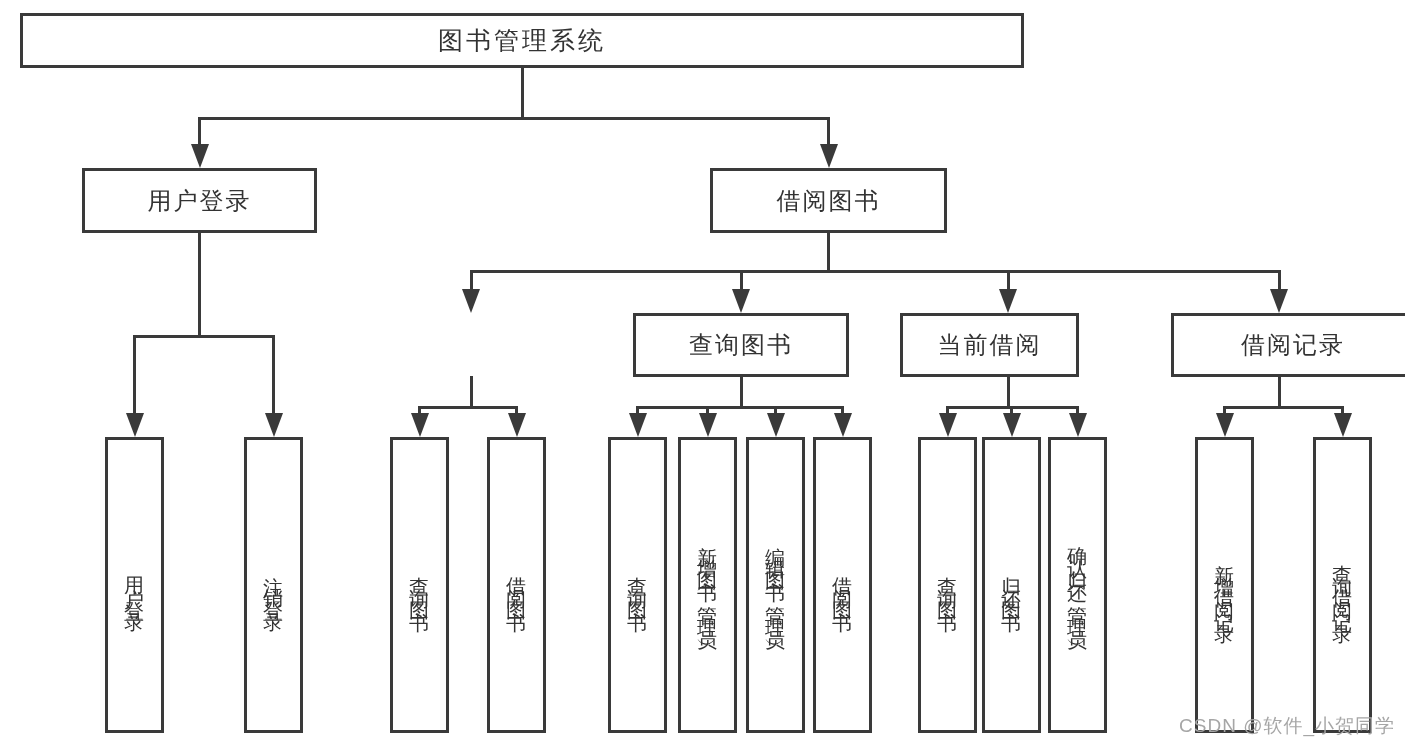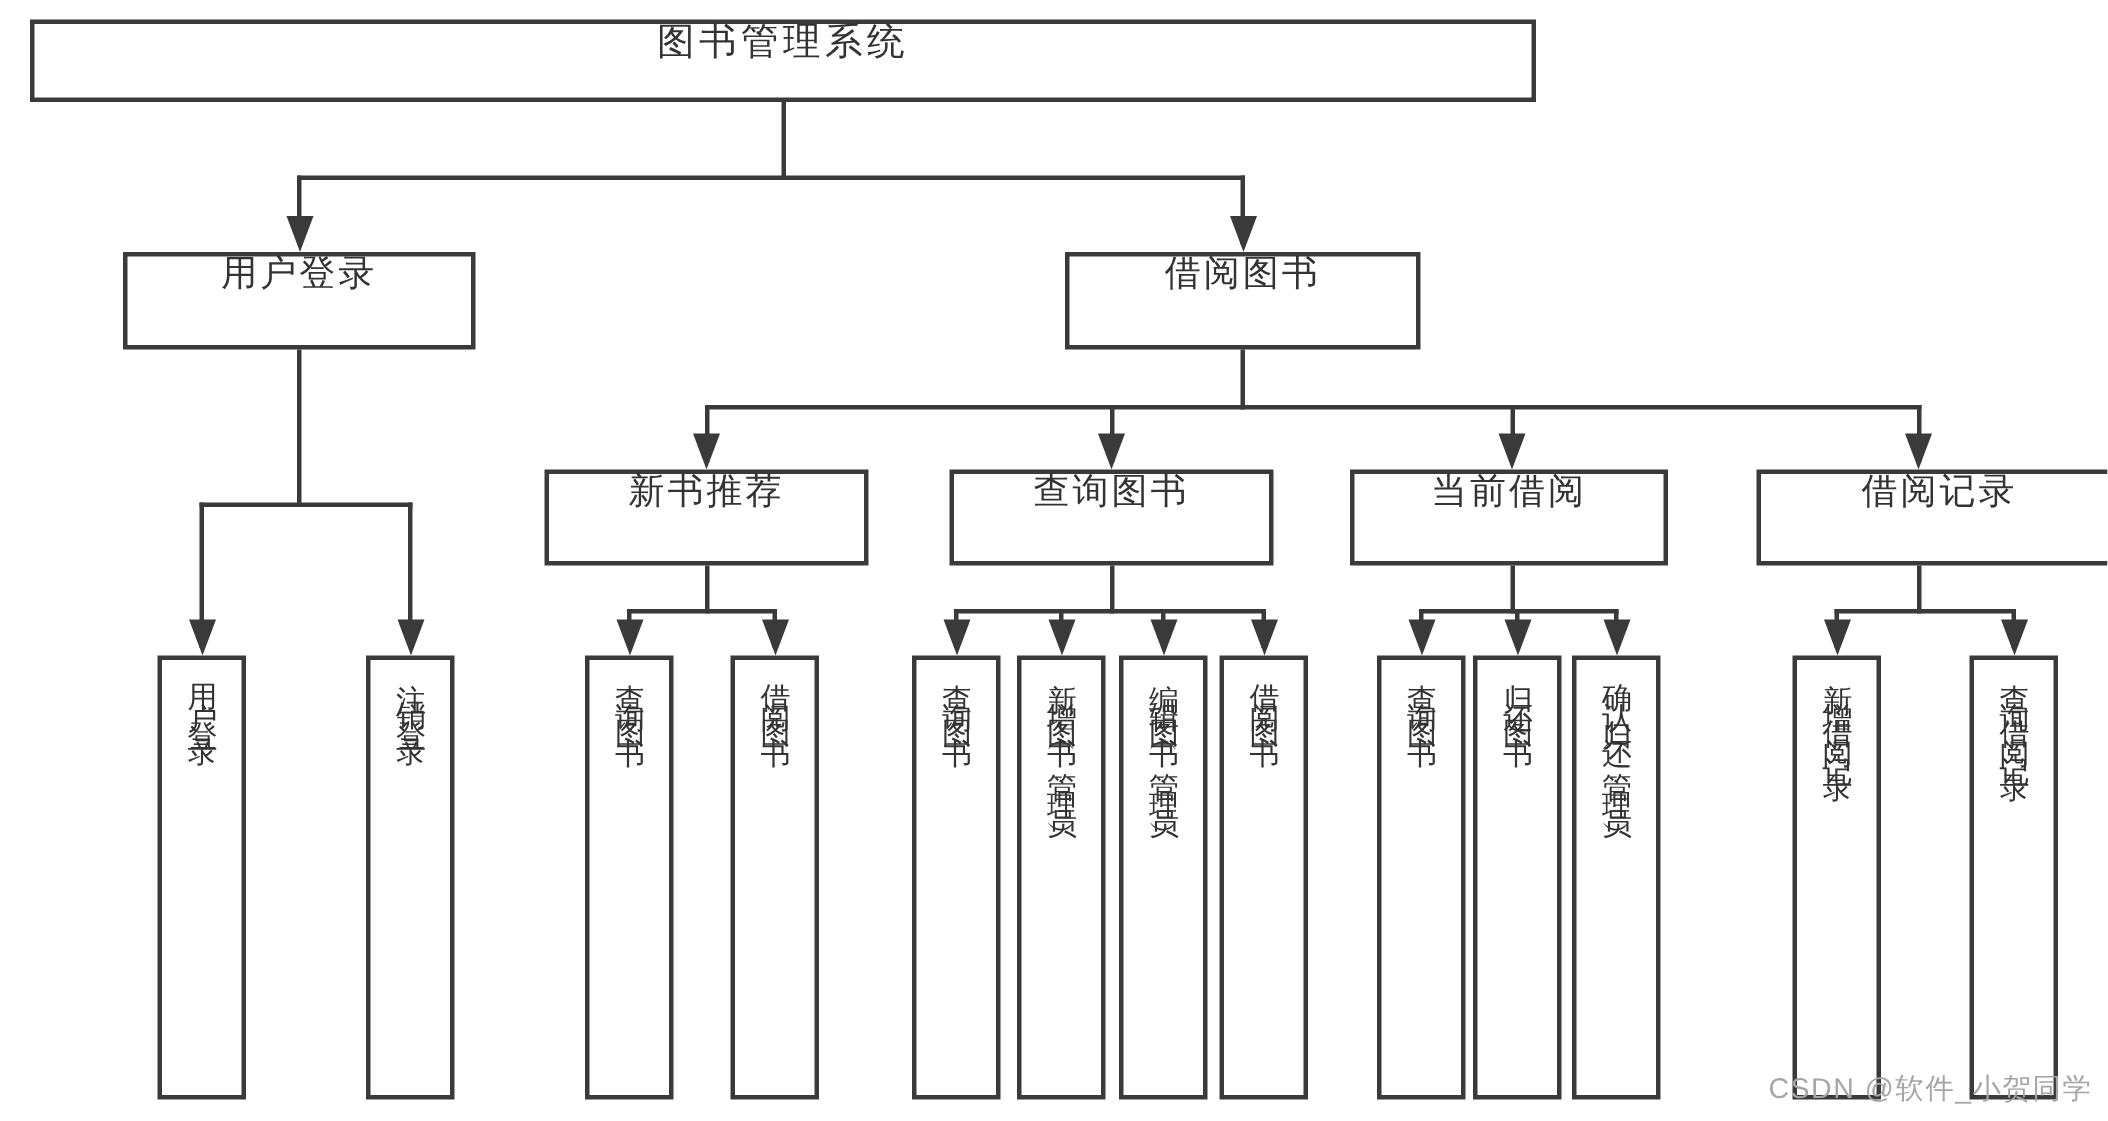--- a/index.html
+++ b/index.html
@@ -18,20 +18,21 @@
     height: 747px;
     background: var(--bg);
     overflow: hidden;
     font-family: "Liberation Sans", "DejaVu Sans", sans-serif;
   }
   .node {
     position: absolute;
     background: var(--box-fill);
     border: 3px solid var(--box-border);
     display: flex;
+    align-items: center;
     justify-content: center;
     z-index: 2;
   }
   .node .node-label {
     color: var(--text);
     font-size: 24px;
     letter-spacing: 2px;
     white-space: nowrap;
     line-height: 1;
   }
@@ -78,27 +79,24 @@
   <div class="watermark">CSDN @软件_小贺同学</div>
 <div class="node" id="node-root" style="left: 20px; top: 13px; width: 1004px; height: 55px;">
       <span class="node-label">图书管理系统</span>
     </div>
     <div class="node" id="node-user-login" style="left: 82px; top: 168px; width: 235px; height: 65px;">
       <span class="node-label">用户登录</span>
     </div>
     <div class="node" id="node-book-management" style="left: 710px; top: 168px; width: 237px; height: 65px;">
       <span class="node-label">借阅图书</span>
     </div>
-    <div class="node" id="node-new-book-recommend" style="left: 363px; top: 313px; width: 216px; height: 64px;">
-      <span class="node-label">新书推荐</span>
-    </div>
     <div class="node" id="node-book-borrowing" style="left: 633px; top: 313px; width: 216px; height: 64px;">
       <span class="node-label">查询图书</span>
     </div>
-    <div class="node" id="node-current-borrowing" style="left: 900px; top: 313px; width: 212px; height: 64px;">
+    <div class="node" id="node-current-borrowing" style="left: 900px; top: 313px; width: 179px; height: 64px;">
       <span class="node-label">当前借阅</span>
     </div>
     <div class="node" id="node-borrowing-records" style="left: 1171px; top: 313px; width: 244px; height: 64px;">
       <span class="node-label">借阅记录</span>
     </div>
     <div class="node vertical" id="node-user-login-leaf" style="left: 105px; top: 437px; width: 59px; height: 296px;">
       <span class="node-label">用户登录</span>
     </div>
     <div class="node vertical" id="node-logout" style="left: 244px; top: 437px; width: 59px; height: 296px;">
       <span class="node-label">注销登录</span>

